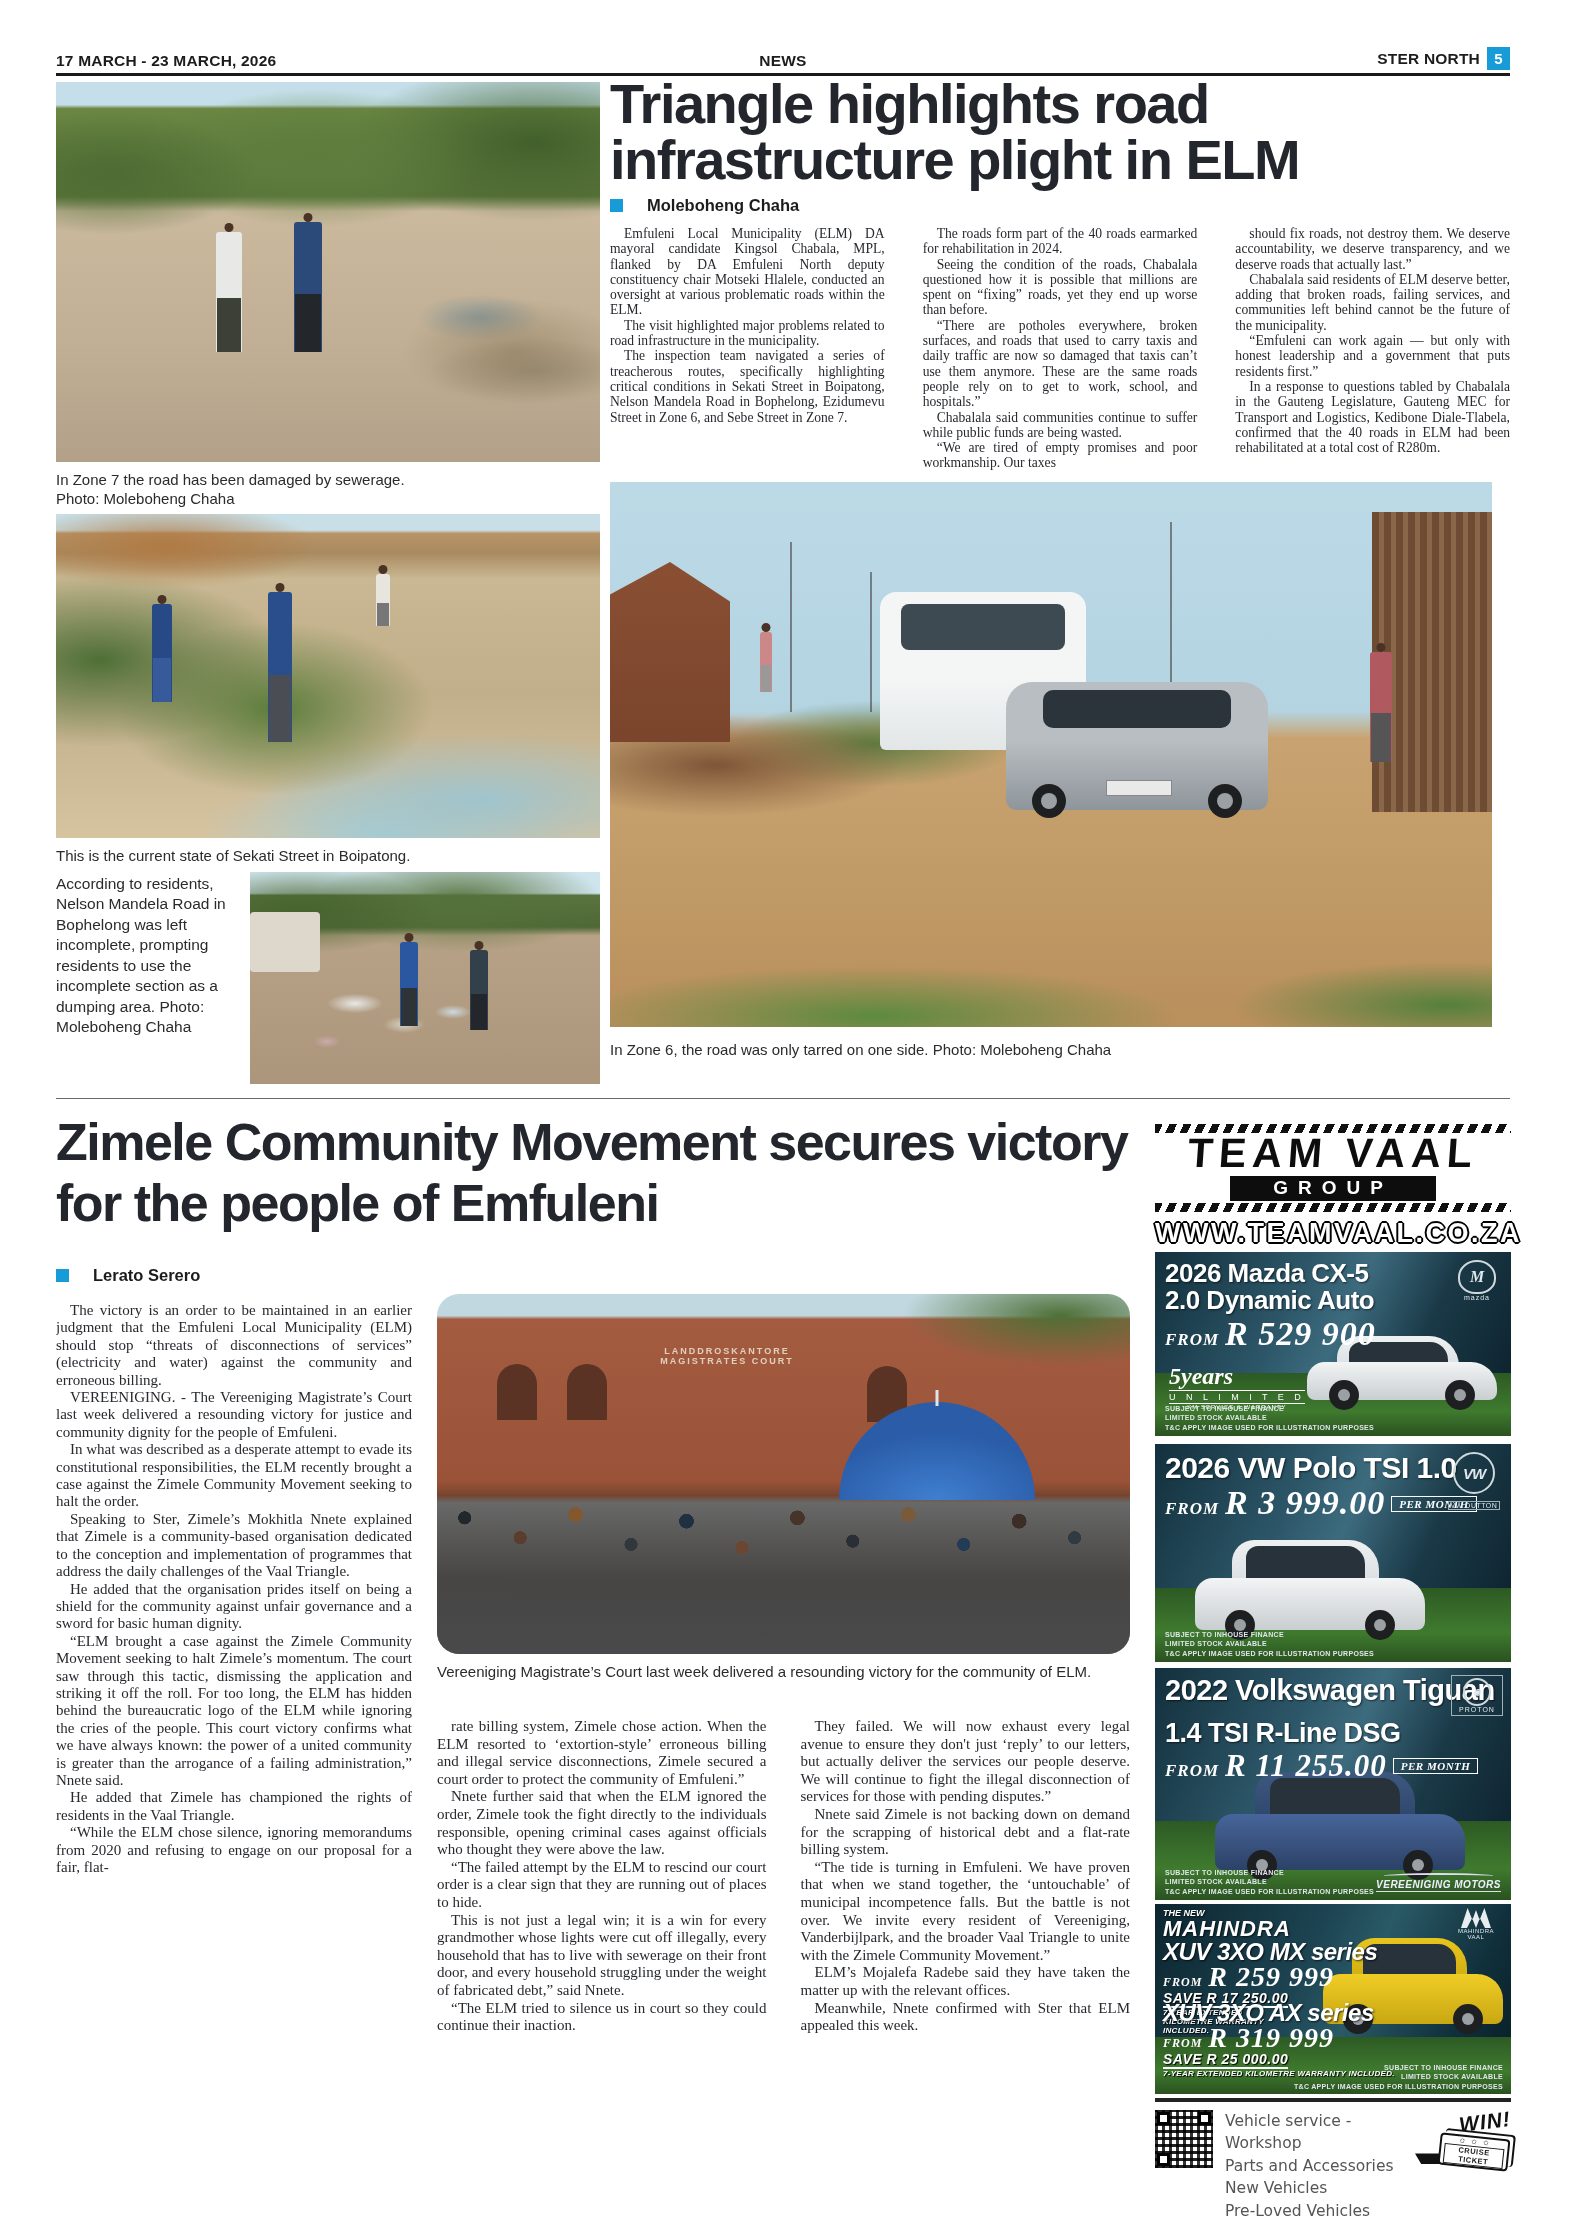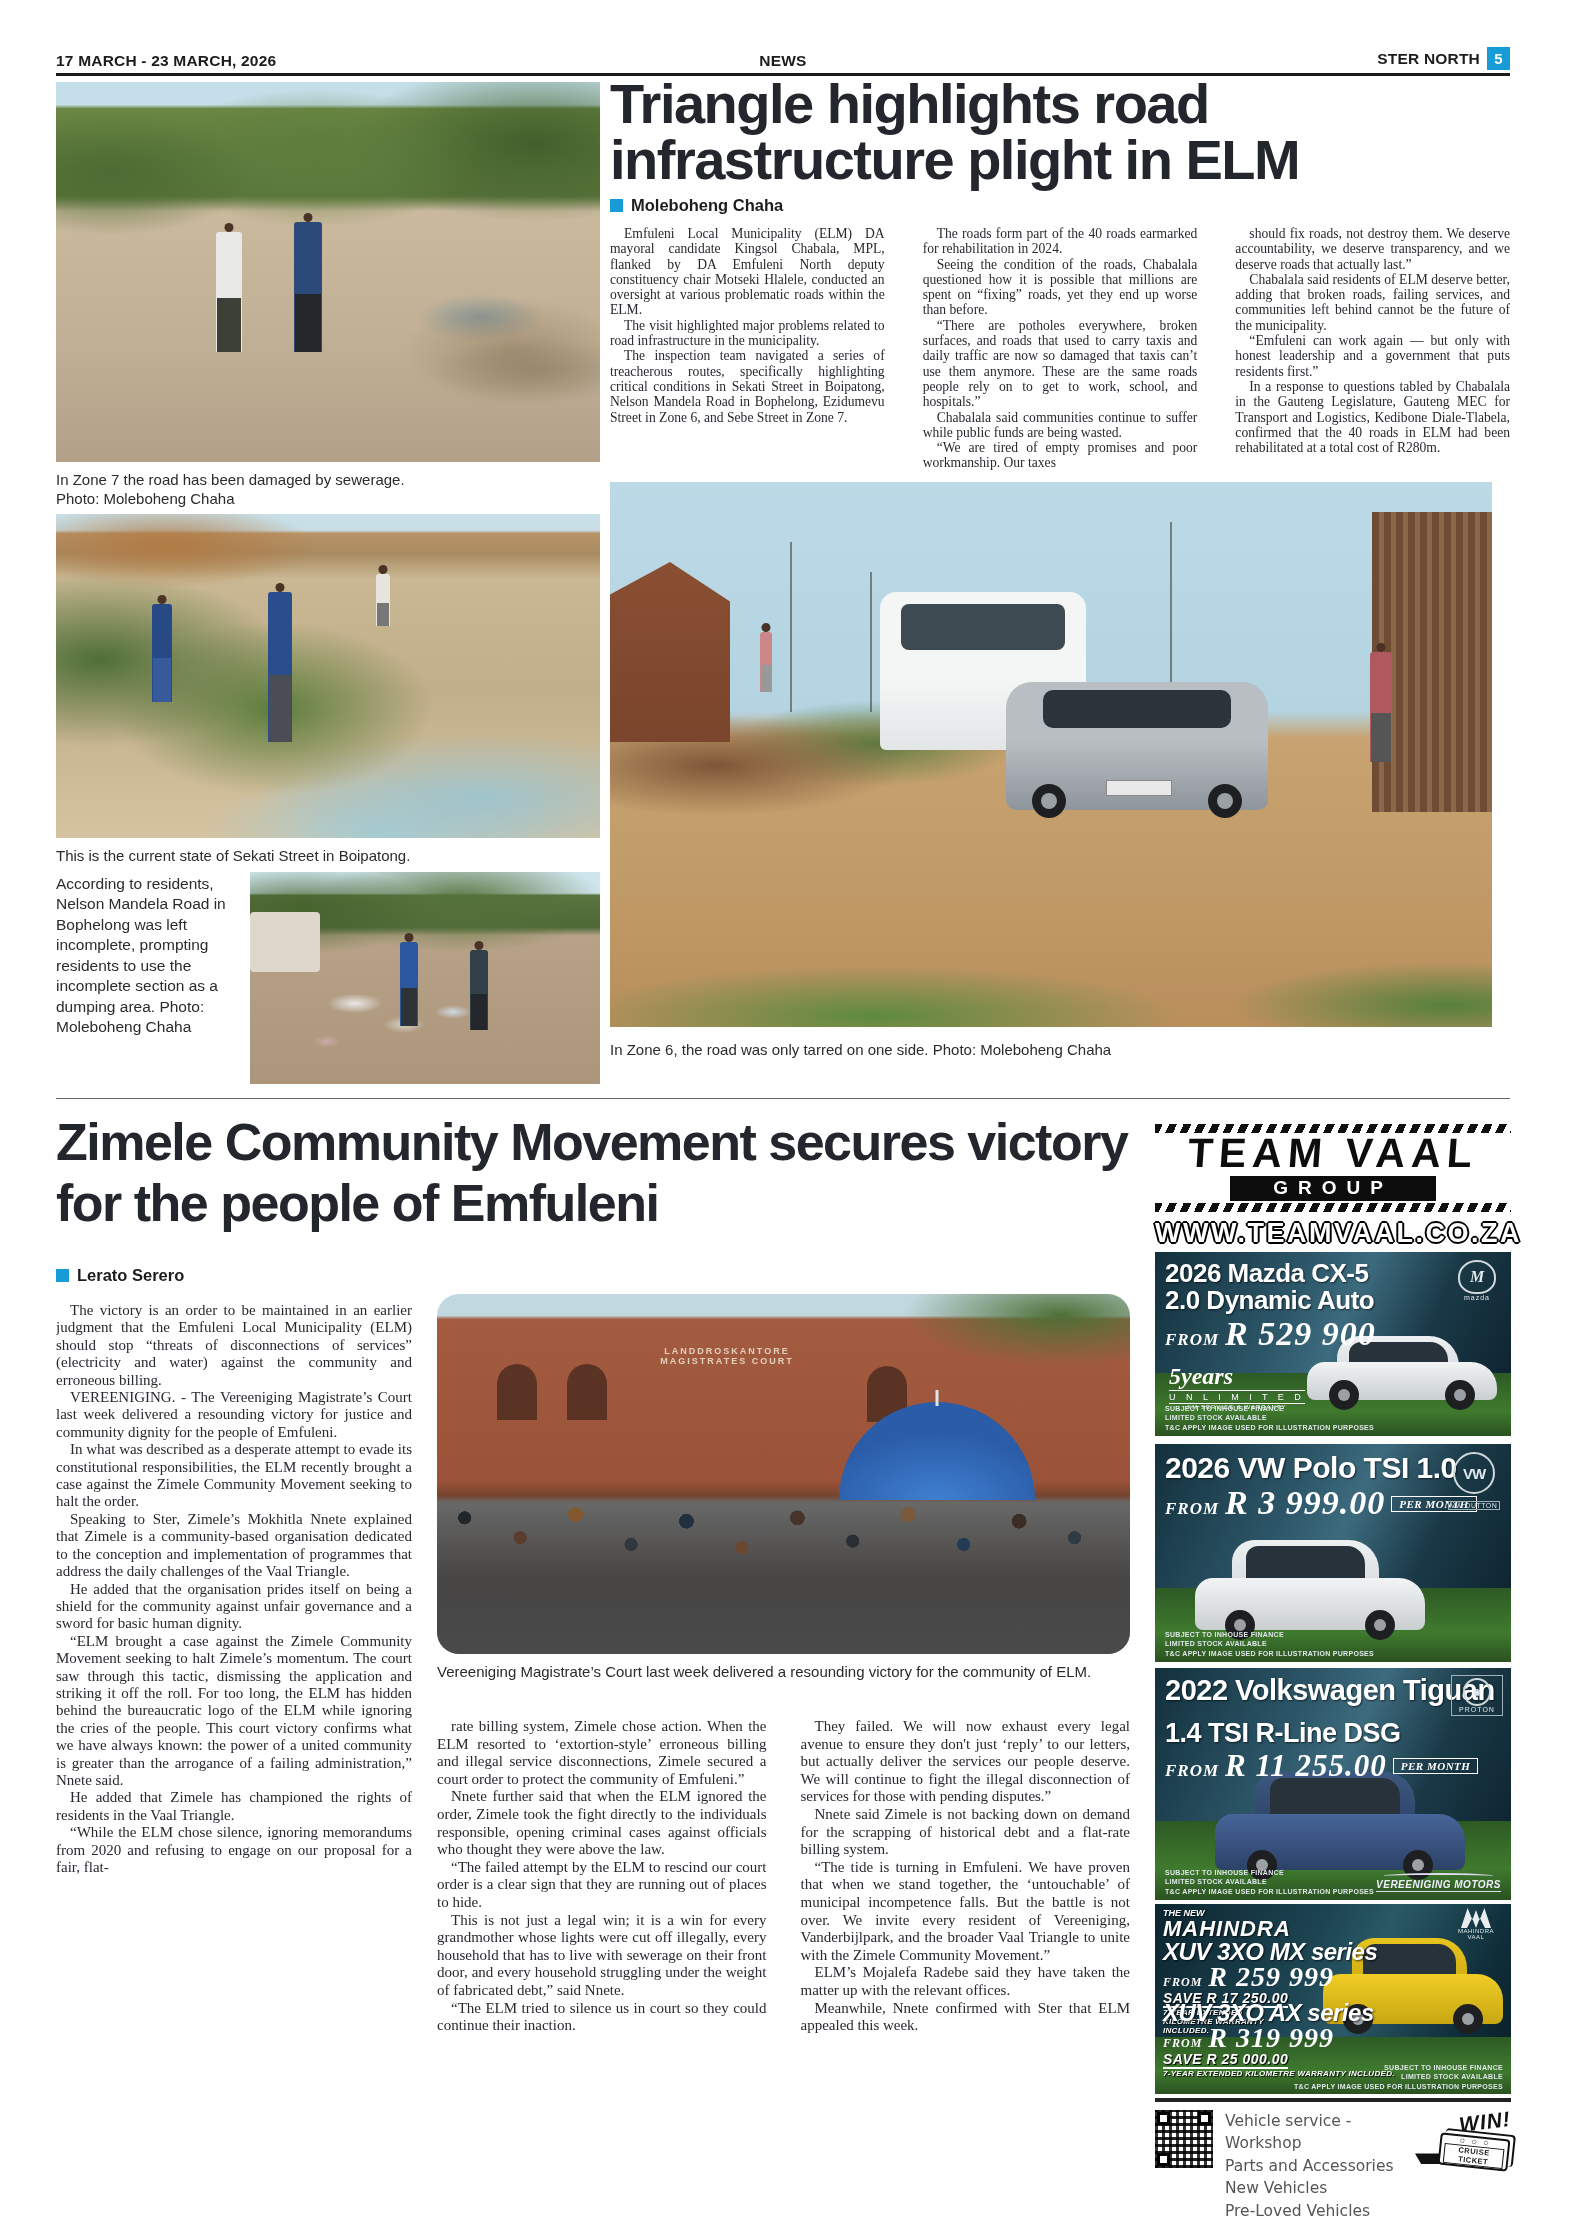--- a/index.html
+++ b/index.html
@@ -9,21 +9,21 @@
   .hdr{position:absolute;left:56px;top:44px;width:1454px;height:26px;
        border-bottom:3px solid #1b1b1b;display:flex;justify-content:space-between;
        align-items:flex-end;padding-bottom:3px;font-size:15.5px;font-weight:bold;letter-spacing:.2px;}
   .hdr .mid{position:absolute;left:50%;transform:translateX(-50%);}
   .hdr .right{display:flex;align-items:center;gap:7px;}
   .pageno{display:inline-block;width:23px;height:23px;background:#189cd8;color:#fff;
           text-align:center;line-height:23px;font-size:15px;}
   
   .abs{position:absolute;}
   .caption{font-size:15px;line-height:1.28;color:#2b2b2b;white-space:pre-line;}
-  .byline{display:flex;align-items:center;gap:8px;font-weight:bold;font-size:16.5px;}
+  .byline{display:flex;align-items:center;gap:24px;font-weight:bold;font-size:16.5px;}
   .byline .sq{width:13px;height:13px;background:#189cd8;flex:0 0 auto;}
   .headline{font-weight:bold;color:#23262c;letter-spacing:-1.5px;}
   .headline div{white-space:nowrap;}
   .bodycols{display:flex;}
   .bodycol{flex:1;font-family:"Liberation Serif",serif;text-align:justify;color:#26292e;}
   .bodycol p,.soloCol p{margin:0;text-indent:14px;}
   .soloCol{font-family:"Liberation Serif",serif;text-align:justify;color:#26292e;}
   
   .photo{position:absolute;overflow:hidden;background:#c9c2b4;}
   .person{position:absolute;border-radius:3px 3px 0 0;}
@@ -105,21 +105,21 @@
       background:linear-gradient(180deg,#2d5a24,#3f7a2e 60%,#2a5220 100%);}
   .adtitle{font-weight:bold;font-size:26px;line-height:1.05;letter-spacing:-.5px;text-shadow:1px 1px 2px rgba(0,0,0,.6);}
   .adfrom{font-family:"Liberation Serif",serif;font-style:italic;font-weight:bold;}
   .adfrom .f{font-size:17px;letter-spacing:1px;margin-right:6px;}
   .adfrom .p{font-size:34px;letter-spacing:1px;}
   .permo{display:inline-block;border:1px solid #fff;font-size:11px;font-style:italic;font-weight:bold;
          padding:1px 7px;margin-left:6px;vertical-align:6px;letter-spacing:.5px;}
   .fineprint{position:absolute;font-size:7px;line-height:1.35;color:#dfe6ea;letter-spacing:.3px;font-weight:bold;}
   .fineprint div{white-space:nowrap;}
   .brandbox{position:absolute;text-align:center;color:#dfe8ec;}
-  .brandbox .circ{margin:0 auto;border:2px solid #cfd8db;border-radius:50%;display:flex;align-items:center;justify-content:center;font-weight:bold;}
+  .brandbox .circ{margin:0 auto;border:2px solid #cfd8db;border-radius:50%;display:flex;align-items:center;justify-content:center;font-weight:bold;font-style:italic;}
   .brandbox .bl{font-size:7px;letter-spacing:.5px;margin-top:2px;border:1px solid #9fb2ba;padding:0 2px;display:inline-block;}
   .adcar{position:absolute;}
   .adcar .cbody{position:absolute;left:0;right:0;bottom:10px;height:52%;border-radius:18px 26px 8px 8px;}
   .adcar .croof{position:absolute;left:16%;right:20%;top:0;height:55%;border-radius:22px 30px 0 0;}
   .adcar .cwin{position:absolute;left:22%;right:26%;top:6px;height:40%;background:#27323a;border-radius:12px 18px 0 0;}
   .adcar .wheel{width:30px;height:30px;bottom:0;}
   .white .cbody{background:linear-gradient(180deg,#f2f4f5,#c9ced1);}
   .white .croof{background:linear-gradient(180deg,#eef1f2,#d6dadd);}
   .blue .cbody{background:linear-gradient(180deg,#47659a,#2c4267);}
   .blue .croof{background:linear-gradient(180deg,#3d5880,#2c4267);}

